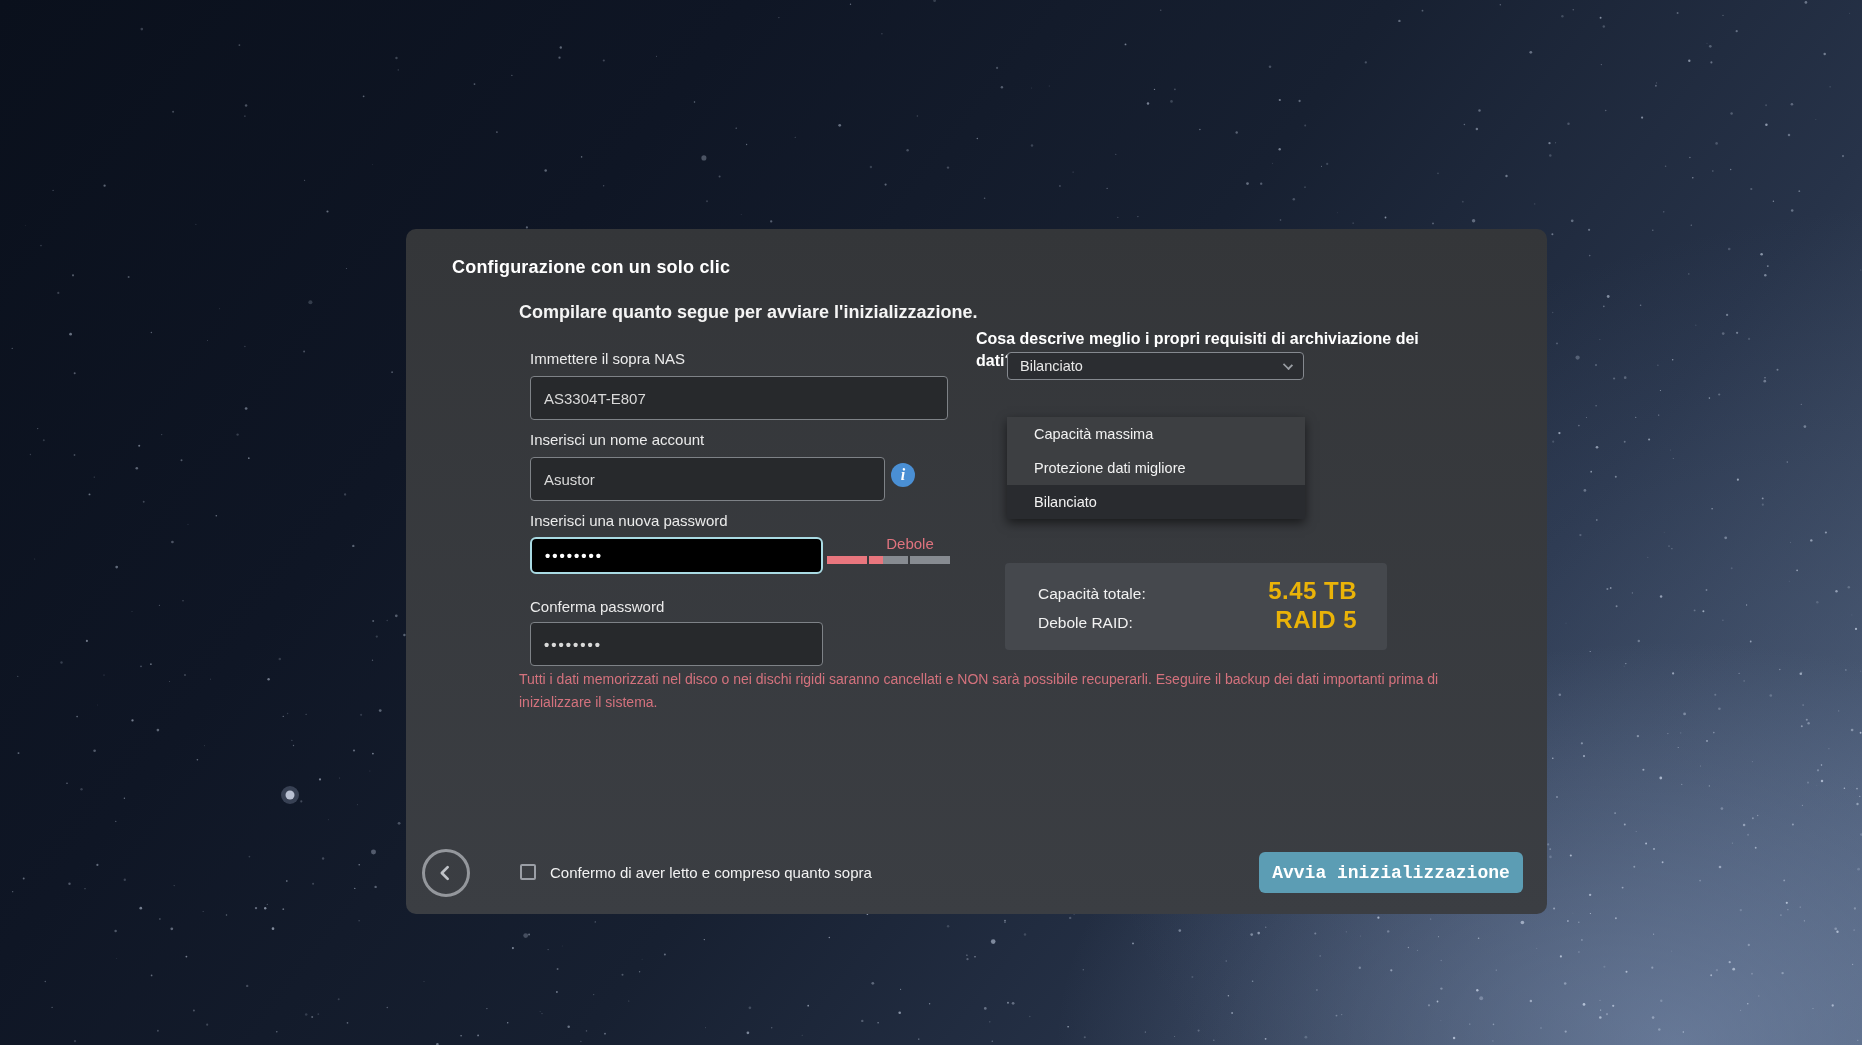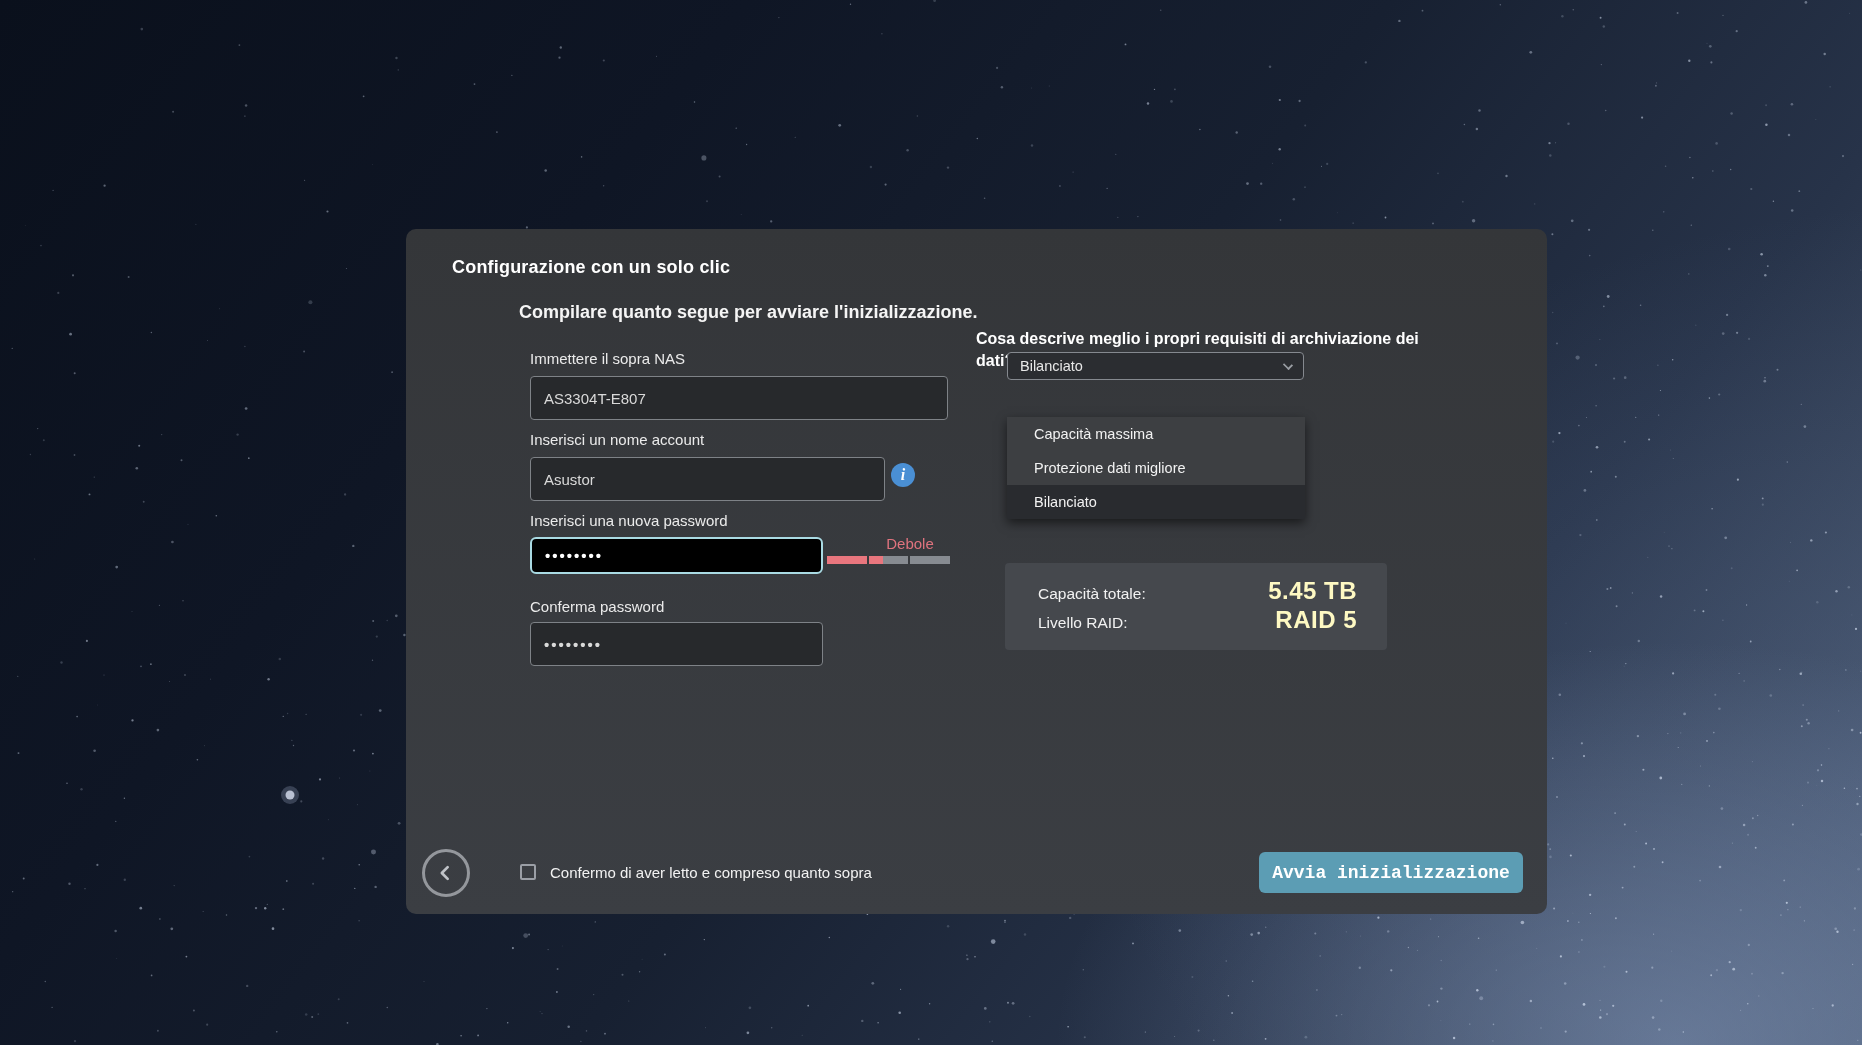--- a/index.html
+++ b/index.html
@@ -71,21 +71,21 @@
   }
   .dropdown-item{ height:34px; line-height:34px; padding-left:27px; font-size:14.5px; color:#f2f2f2; cursor:pointer; }
   .dropdown-item.selected{ background:#292b2f; }
 
   .summary-box{
     position:absolute; left:599px; top:334px; width:382px; height:87px;
     background:#45484d; border-radius:4px; padding:14px 30px 0 33px;
   }
   .summary-row{ display:flex; align-items:baseline; justify-content:space-between; height:29px; }
   .summary-row .lbl{ font-size:15.5px; color:#f2f2f2; }
-  .summary-row .val{ font-size:24px; font-weight:bold; color:#fef9c3; letter-spacing:0.5px; }
+  .summary-row .val{ font-size:24px; font-weight:bold; color:#eab308; letter-spacing:0.5px; }
 
   
   .back-button{
     position:absolute; left:16px; top:620px; width:48px; height:48px; border-radius:50%;
     border:3px solid #94979c; cursor:pointer; display:flex; align-items:center; justify-content:center;
   }
   .checkbox{
     position:absolute; left:114px; top:635px; width:16px; height:16px;
     border:2px solid #9b9fa6; border-radius:2px; background:transparent; cursor:pointer;
   }
@@ -1090,41 +1090,42 @@
     <div class="strength-label">Debole</div>
     <div class="strength-meter">
       <div class="seg seg1"></div>
       <div class="seg seg2"></div>
       <div class="seg seg3"></div>
     </div>
 
     <div class="field-label" style="left:124px; top:369px;">Conferma password</div>
     <input class="text-input password" style="left: 124px; top: 393px; width: 293px;" value="••••••••">
 
+    <div class="warning-text">Tutti i dati memorizzati nel disco o nei dischi rigidi saranno cancellati e NON sarà possibile recuperarli. Eseguire il backup dei dati importanti prima di inizializzare il sistema.</div>
 
     <div class="storage-question">Cosa descrive meglio i propri requisiti di archiviazione dei dati?</div>
 
     <div class="select-box">
       <span>Bilanciato</span>
       <span class="chevron-down-icon"></span>
     </div>
 
     <div class="dropdown-list">
       <div class="dropdown-item">Capacità massima</div>
       <div class="dropdown-item">Protezione dati migliore</div>
       <div class="dropdown-item selected">Bilanciato</div>
     </div>
 
     <div class="summary-box">
       <div class="summary-row">
         <span class="lbl">Capacità totale:</span>
         <span class="val">5.45 TB</span>
       </div>
       <div class="summary-row">
-        <span class="lbl">Livello RAID:</span>
+        <span class="lbl">Debole RAID:</span>
         <span class="val">RAID 5</span>
       </div>
     </div>
 
     <div class="back-button">
       <svg width="20" height="20" viewBox="0 0 24 24">
         <polyline points="14,5 7,12 14,19" fill="none" stroke="#c0c3c8" stroke-width="3.2" stroke-linecap="round" stroke-linejoin="round"></polyline>
       </svg>
     </div>
     <div class="checkbox"></div>

